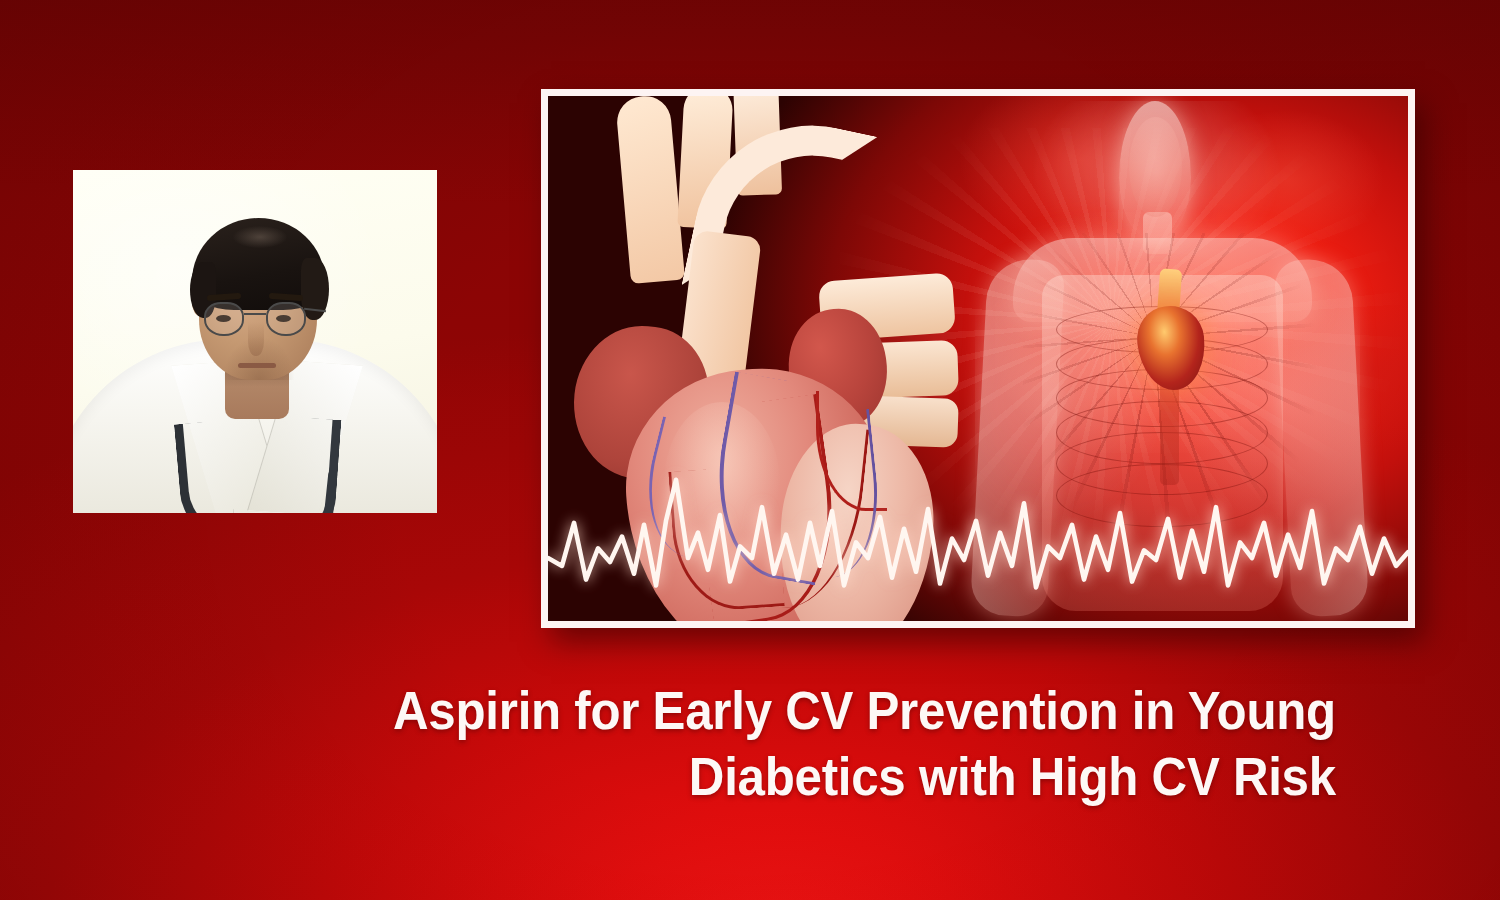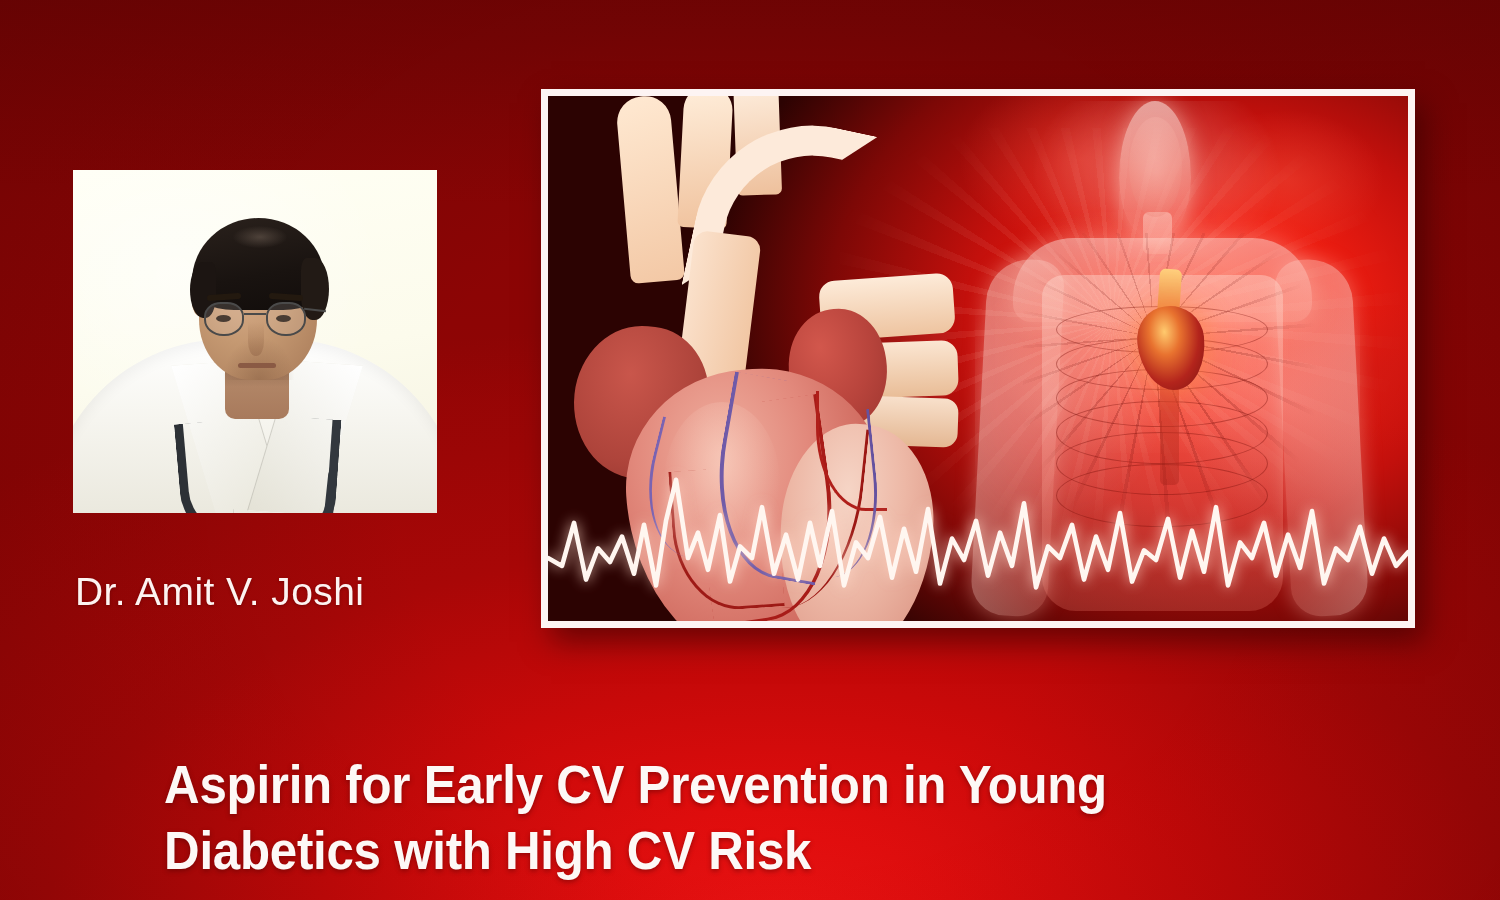--- a/index.html
+++ b/index.html
@@ -455,23 +455,23 @@
     fill:none;
     stroke:#fff6f0;
     stroke-width:4.6;
     stroke-linejoin:round;
     stroke-linecap:round;
   }
 
   
   .title-block {
     position:absolute;
-    left:0; top:752px;
+    left:0; top:678px;
     width:1500px;
-    text-align:left;
+    text-align:right;
     padding:0 120px;
   }
   .title-line {
     display:block;
     font-size:53px;
     line-height:66px;
     font-weight:700;
     color:#fdf8f6;
     letter-spacing:-0.3px;
     transform:scaleX(0.93);
@@ -521,21 +521,20 @@
       <div class="pw-gl-r"></div>
       <div class="pw-gl-bridge"></div>
       <div class="pw-gl-templ"></div>
 
       <div class="pw-steth-l"></div>
       <div class="pw-steth-r"></div>
       <div class="pw-steth-drop"></div>
     </div>
   </div>
 
-  <div class="doctor-name">Dr. Amit V. Joshi</div>
 
   <div class="med-frame">
     <div class="med-image">
 
       <div class="mi-bg"></div>
       <div class="mi-blobs"></div>
       <div class="mi-burst"></div>
       <div class="mi-glow"></div>
 
       <div class="heart-wrap">

